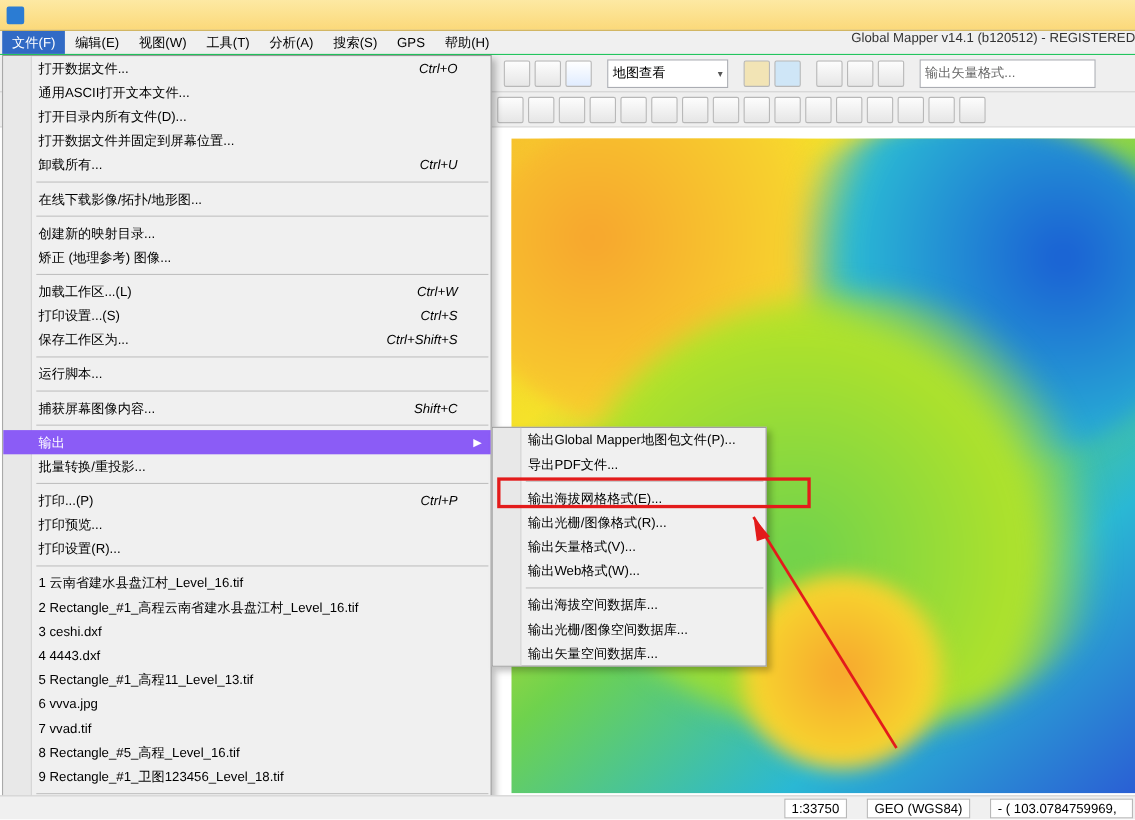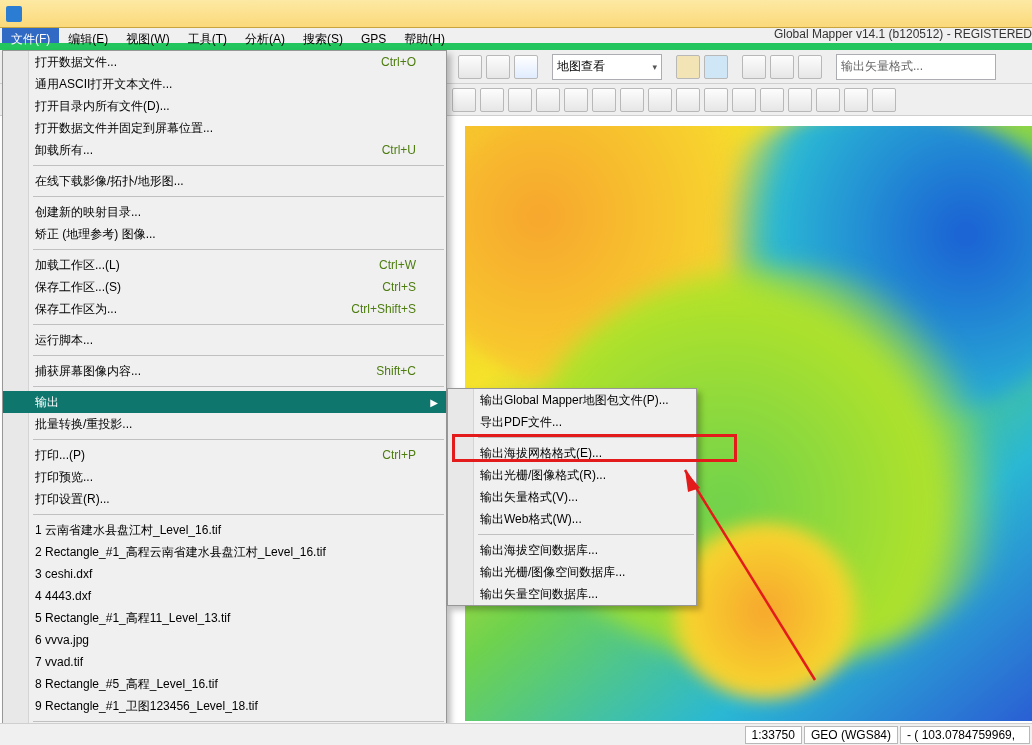--- a/index.html
+++ b/index.html
@@ -4,21 +4,21 @@
 <style>
 * { margin:0; padding:0; box-sizing:border-box; font-family:"Microsoft YaHei","Segoe UI",Tahoma,sans-serif; font-size:12px; }
 body { width:1032px; height:745px; background:#fff; overflow:hidden; position:relative; }
 
 
 .titlebar { height:28px; background:linear-gradient(#fde9a3,#fbd97a); display:flex; align-items:center; position:relative; border-bottom:1px solid #c7a53e; }
 .titlebar .sys-icon { width:16px; height:16px; margin:0 6px; background:#2b7cd3; border-radius:2px; }
 .titlebar .title { position:absolute; left:0; right:0; text-align:right; font-size:12px; color:#333; pointer-events:none;margin-top:40px; }
 
 
-.menubar { height:22px; background:#f0f0f0; border-bottom:7px solid #22c55e; display:flex; align-items:stretch; padding-left:2px; }
+.menubar { height:22px; background:#f0f0f0; border-bottom:1px solid #22c55e; display:flex; align-items:stretch; padding-left:2px; }
 .menubar .mitem { padding:0 9px; line-height:22px; cursor:default; }
 .menubar .mitem.active { background:#316ac5; color:#fff; }
 
 
 .toolstrip { height:34px; background:#efefef; border-bottom:1px solid #cfcfcf; display:flex; align-items:center; gap:4px; padding:0 6px; position:relative; }
 .tb-btn { width:24px; height:24px; border:1px solid #b8b8b8; background:linear-gradient(#fdfdfd,#e6e6e6); border-radius:2px; }
 .tb-sep { width:6px; }
 .tb-combo { height:22px; border:1px solid #abadb3; background:#fff; padding:12px 4px; display:flex; align-items:center; min-width:110px; }
 .tb-combo .arrow { margin-left:auto; font-size:9px; color:#555; }
 .feat-input { height:22px; width:160px; border:1px solid #abadb3; background:#fff; padding:12px 4px; color:#666; }
@@ -28,36 +28,36 @@
 .main { position:absolute; left:0; right:0; top:116px; bottom:24px; background:#fff; }
 .map { position:absolute; left:465px; right:0; top:10px; bottom:0; background:linear-gradient(140deg,#f7c32e,#f5e22a,#6fd24d,#2ab8d4,#2a5fd4); overflow:hidden; }
 .map .blob1 { position:absolute; width:380px; height:300px; left:-40px; top:-30px; background:radial-gradient(circle at 30% 40%,#f7a62e,#f7d42e 60%,transparent 70%); border-radius:50%; filter:blur(8px); }
 .map .blob2 { position:absolute; width:420px; height:320px; right:-60px; top:-20px; background:radial-gradient(circle at 70% 40%,#1a5fd4,#2ab8d4 55%,transparent 70%); border-radius:50%; filter:blur(10px); }
 .map .blob3 { position:absolute; width:500px; height:400px; left:60px; top:140px; background:radial-gradient(circle at 40% 60%,#6fd24d,#b1e22a 55%,transparent 72%); border-radius:50%; filter:blur(12px); }
 .map .blob4 { position:absolute; width:200px; height:180px; left:200px; bottom:20px; background:radial-gradient(circle,#f7a62e,#f7d42e 60%,transparent 75%); border-radius:50%; filter:blur(8px); }
 
 
 .dropdown { position:absolute; background:#f0f0f0; border:1px solid #979797; box-shadow:4px 4px 6px rgba(0,0,0,.25); }
 .dropdown .dd-item { display:flex; align-items:center; height:22px; padding:0 30px 0 32px; cursor:default; position:relative; white-space:nowrap;text-align:right; }
-.dropdown .dd-item.hover { background:#0f766e; color:#fff; }
-.dropdown .dd-item .shortcut { margin-left:auto; padding-left:30px; color:#4d7c0f; }
+.dropdown .dd-item.hover { background:#8b5cf6; color:#fff; }
+.dropdown .dd-item .shortcut { margin-left:auto; padding-left:30px; color:#000000;font-style:italic; }
 .dropdown .dd-item .arrow { position:absolute; right:8px; font-size:10px; }
 .dropdown .dd-sep { height:1px; background:#c0c0c0; margin:4px 2px 4px 30px; }
 .dropdown .gutter { position:absolute; left:0; top:0; bottom:0; width:26px; background:#e8e8e8; border-right:1px solid #d4d4d4; }
 .dd-file { left:2px; top:50px; width:445px; }
 .dd-sub  { left:447px; top:388px; width:250px; }
 
 
 .red-box { position:absolute; border:3px solid #e31b1b; pointer-events:none; }
 .red-arrow { position:absolute; pointer-events:none; }
 .red-arrow line { stroke:#e31b1b; stroke-width:2.5; }
 .red-arrow polygon { fill:#e31b1b; }
 
 
-.status { position:absolute; left:0; right:0; bottom:0; height:22px; background:#f0f0f0; border-top:1px solid #cfcfcf; display:flex; align-items:center; justify-content:flex-end; font-size:11px; }
+.status { position:absolute; left:0; right:0; bottom:0; height:22px; background:#f0f0f0; border-top:1px solid #cfcfcf; display:flex; align-items:center; justify-content:flex-end; font-size:11px;gap:16px; }
 .status .cell { border:1px solid #b8b8b8; background:#fff; height:18px; padding:0 6px; margin-right:2px; display:flex; align-items:center; }
 </style>
 </head>
 <body>
 
 <div class="titlebar">
   <div class="sys-icon"></div>
   <div class="title">Global Mapper v14.1 (b120512) - REGISTERED</div>
 </div>
 
@@ -150,21 +150,21 @@
     </div>
     <div class="dd-item">
       <span>矫正 (地理参考) 图像...</span>
     </div>
     <div class="dd-sep"></div>
     <div class="dd-item">
       <span>加载工作区...(L)</span>
       <span class="shortcut">Ctrl+W</span>
     </div>
     <div class="dd-item">
-      <span>保存工作区...(S)</span>
+      <span>打印设置...(S)</span>
       <span class="shortcut">Ctrl+S</span>
     </div>
     <div class="dd-item">
       <span>保存工作区为...</span>
       <span class="shortcut">Ctrl+Shift+S</span>
     </div>
     <div class="dd-sep"></div>
     <div class="dd-item">
       <span>运行脚本...</span>
     </div>

